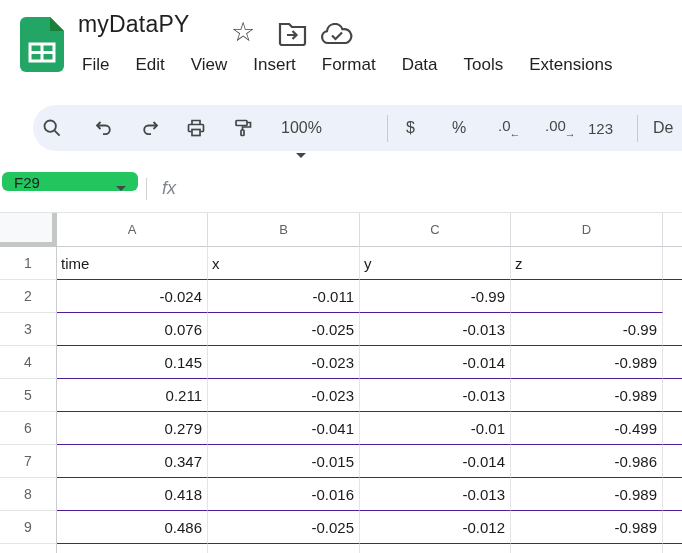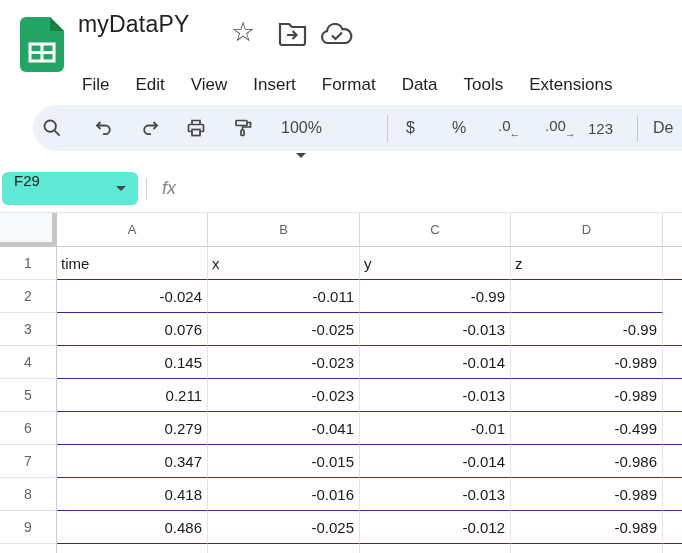--- a/index.html
+++ b/index.html
@@ -11,33 +11,33 @@
   .abs { position:absolute; }
 
   
   .logo { left:20px; top:17px; width:44px; height:55px; }
   .doc-title { left:78px; top:11px; font-size:23px; color:#1f1f1f; letter-spacing:.2px; }
   .star { left:231px; top:15px; font-size:27px; color:#444746; line-height:34px; }
   .hdr-ic { top:23px; }
 
   
   .menubar { left:82px; top:55px; display:flex; gap:26px; font-size:17px; color:#1f1f1f; white-space:nowrap; }
-  .menu-item { cursor:default;margin-top:20px; }
+  .menu-item { cursor:default; }
 
   
   .toolbar-pill { left:33px; top:105px; width:649px; height:46px; background:#edf2fa; border-radius:23px 0 0 23px; }
   .tb-ic { width:20px; height:20px; }
   .tb-txt { font-size:16px; color:#444746; }
   .caret { width:0; height:0; border-left:5px solid transparent; border-right:5px solid transparent; border-top:5px solid #444746; }
   .vdiv { width:1px; height:27px; background:#c7cad1; }
   .dec-num { font-size:15px; color:#444746; }
   .dec-arrow { font-size:11px; color:#444746; position:relative; top:6px; left:-1px; }
 
   
-  .namebox { left:2px; top:172px; width:136px; height:33px; background:#5eead4; border-radius:6px; display:flex; align-items:flex-start; }
+  .namebox { left:2px; top:172px; width:136px; height:19px; background:#22c55e; border-radius:6px; display:flex; align-items:flex-end; }
   .namebox-text { font-size:15px; color:#202124; padding-left:12px; }
   .namebox-caret { position:absolute; right:12px; top:14px; }
   .fbar-div { left:146px; top:178px; width:1px; height:22px; background:#d0d3d6; }
   .fx { left:162px; top:178px; font-family:Liberation Sans, sans-serif; font-style:italic; font-size:18px; color:#80868b; }
 
   
   .grid { left:0; top:212px; width:682px; height:341px; overflow:hidden; border-top:1px solid #e3e4e6; background:#fff; }
   .grow { display:grid; grid-template-columns:57px 151px 152px 151px 152px 20px; height:33px; }
   .grow.head { height:34px; }
   .corner { background:#f8f9fa; border-right:5px solid #c4c7c5; border-bottom:5px solid #c4c7c5; }

